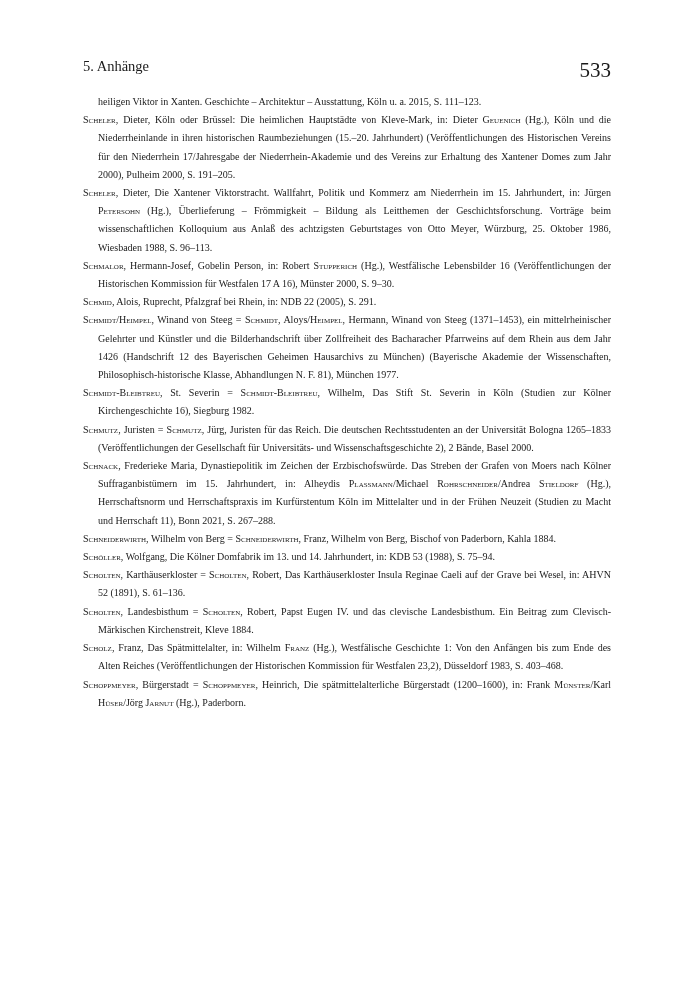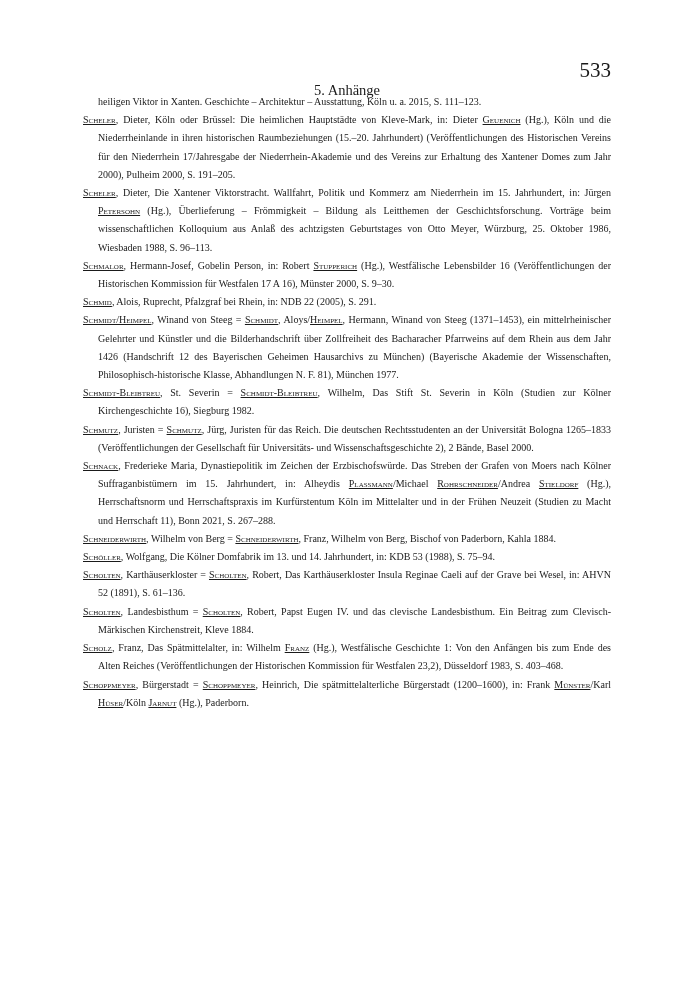--- a/index.html
+++ b/index.html
@@ -1,24 +1,24 @@
 <!DOCTYPE html>
 <html><head>
 <meta charset="utf-8">
 <style>
   html, body { margin: 0; padding: 0; background: #ffffff; }
   body { width: 700px; height: 988px; position: relative; overflow: hidden;
          font-family: "Liberation Serif", "DejaVu Serif", serif; color: #1a1a1a; }
   .header { position: absolute; top: 58px; left: 83px; width: 528px; height: 20px; font-size: 14.5px; }
-  .header .title { position: absolute; left: 0; right: 0; text-align: center; top: 0; margin-top: 24px; }
+  .header .title { position: absolute; left: 0; right: 0; top: 0; }
   .header .page { position: absolute; right: 0; top: 0; font-size: 21px; }
   .body { position: absolute; top: 93px; left: 83px; width: 528px; font-size: 10px; line-height: 18.2px; }
   .entry { padding-left: 15px; text-indent: -15px; text-align: justify; margin: 0; }
   .entry.cont { padding-left: 15px; text-indent: 0; }
-  .sc { font-variant: small-caps; text-decoration: underline; }
+  .sc { font-variant: small-caps; }
 </style>
 </head>
 <body>
 
 <div class="header">
   <span class="title">5. Anhänge</span>
   <span class="page">533</span>
 </div>
 
 <div class="body">
@@ -30,15 +30,15 @@
       <p class="entry"><span class="sc">Schmid</span><span>, Alois, Ruprecht, Pfalzgraf bei Rhein, in: NDB 22 (2005), S. 291.</span></p>
       <p class="entry"><span class="sc">Schmidt/Heimpel</span><span>, Winand von Steeg = </span><span class="sc">Schmidt</span><span>, Aloys/</span><span class="sc">Heimpel</span><span>, Hermann, Winand von Steeg (1371–1453), ein mittelrheinischer Gelehrter und Künstler und die Bilderhandschrift über Zollfreiheit des Bacharacher Pfarrweins auf dem Rhein aus dem Jahr 1426 (Handschrift 12 des Bayerischen Geheimen Hausarchivs zu München) (Bayerische Akademie der Wissenschaften, Philosophisch-historische Klasse, Abhandlungen N. F. 81), München 1977.</span></p>
       <p class="entry"><span class="sc">Schmidt-Bleibtreu</span><span>, St. Severin = </span><span class="sc">Schmidt-Bleibtreu</span><span>, Wilhelm, Das Stift St. Severin in Köln (Studien zur Kölner Kirchengeschichte 16), Siegburg 1982.</span></p>
       <p class="entry"><span class="sc">Schmutz</span><span>, Juristen = </span><span class="sc">Schmutz</span><span>, Jürg, Juristen für das Reich. Die deutschen Rechtsstudenten an der Universität Bologna 1265–1833 (Veröffentlichungen der Gesellschaft für Universitäts- und Wissenschaftsgeschichte 2), 2 Bände, Basel 2000.</span></p>
       <p class="entry"><span class="sc">Schnack</span><span>, Frederieke Maria, Dynastiepolitik im Zeichen der Erzbischofswürde. Das Streben der Grafen von Moers nach Kölner Suffraganbistümern im 15. Jahrhundert, in: Alheydis </span><span class="sc">Plassmann</span><span>/Michael </span><span class="sc">Rohrschneider</span><span>/Andrea </span><span class="sc">Stieldorf</span><span> (Hg.), Herrschaftsnorm und Herrschaftspraxis im Kurfürstentum Köln im Mittelalter und in der Frühen Neuzeit (Studien zu Macht und Herrschaft 11), Bonn 2021, S. 267–288.</span></p>
       <p class="entry"><span class="sc">Schneiderwirth</span><span>, Wilhelm von Berg = </span><span class="sc">Schneiderwirth</span><span>, Franz, Wilhelm von Berg, Bischof von Paderborn, Kahla 1884.</span></p>
       <p class="entry"><span class="sc">Schöller</span><span>, Wolfgang, Die Kölner Domfabrik im 13. und 14. Jahrhundert, in: KDB 53 (1988), S. 75–94.</span></p>
       <p class="entry"><span class="sc">Scholten</span><span>, Karthäuserkloster = </span><span class="sc">Scholten</span><span>, Robert, Das Karthäuserkloster Insula Reginae Caeli auf der Grave bei Wesel, in: AHVN 52 (1891), S. 61–136.</span></p>
       <p class="entry"><span class="sc">Scholten</span><span>, Landesbisthum = </span><span class="sc">Scholten</span><span>, Robert, Papst Eugen IV. und das clevische Landesbisthum. Ein Beitrag zum Clevisch-Märkischen Kirchenstreit, Kleve 1884.</span></p>
       <p class="entry"><span class="sc">Scholz</span><span>, Franz, Das Spätmittelalter, in: Wilhelm </span><span class="sc">Franz</span><span> (Hg.), Westfälische Geschichte 1: Von den Anfängen bis zum Ende des Alten Reiches (Veröffentlichungen der Historischen Kommission für Westfalen 23,2), Düsseldorf 1983, S. 403–468.</span></p>
-      <p class="entry"><span class="sc">Schoppmeyer</span><span>, Bürgerstadt = </span><span class="sc">Schoppmeyer</span><span>, Heinrich, Die spätmittelalterliche Bürgerstadt (1200–1600), in: Frank </span><span class="sc">Münster</span><span>/Karl </span><span class="sc">Hüser</span><span>/Köln </span><span class="sc">Jarnut</span><span> (Hg.), Paderborn.</span></p>
+      <p class="entry"><span class="sc">Schoppmeyer</span><span>, Bürgerstadt = </span><span class="sc">Schoppmeyer</span><span>, Heinrich, Die spätmittelalterliche Bürgerstadt (1200–1600), in: Frank </span><span class="sc">Münster</span><span>/Karl </span><span class="sc">Hüser</span><span>/Jörg </span><span class="sc">Jarnut</span><span> (Hg.), Paderborn.</span></p>
     </div>
 </div>
 
 </body></html>

